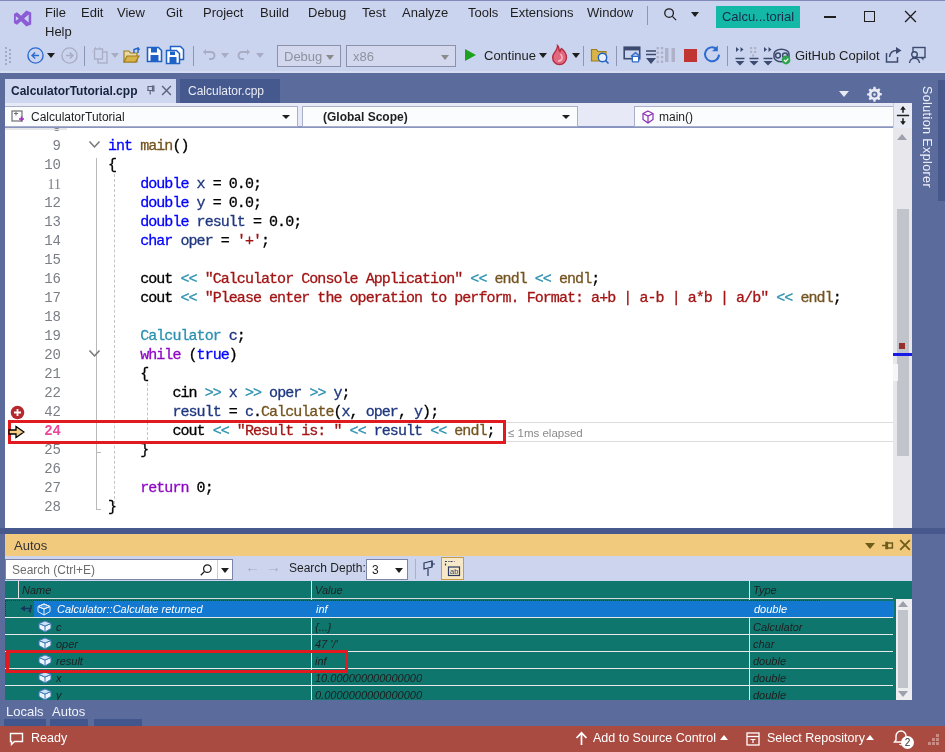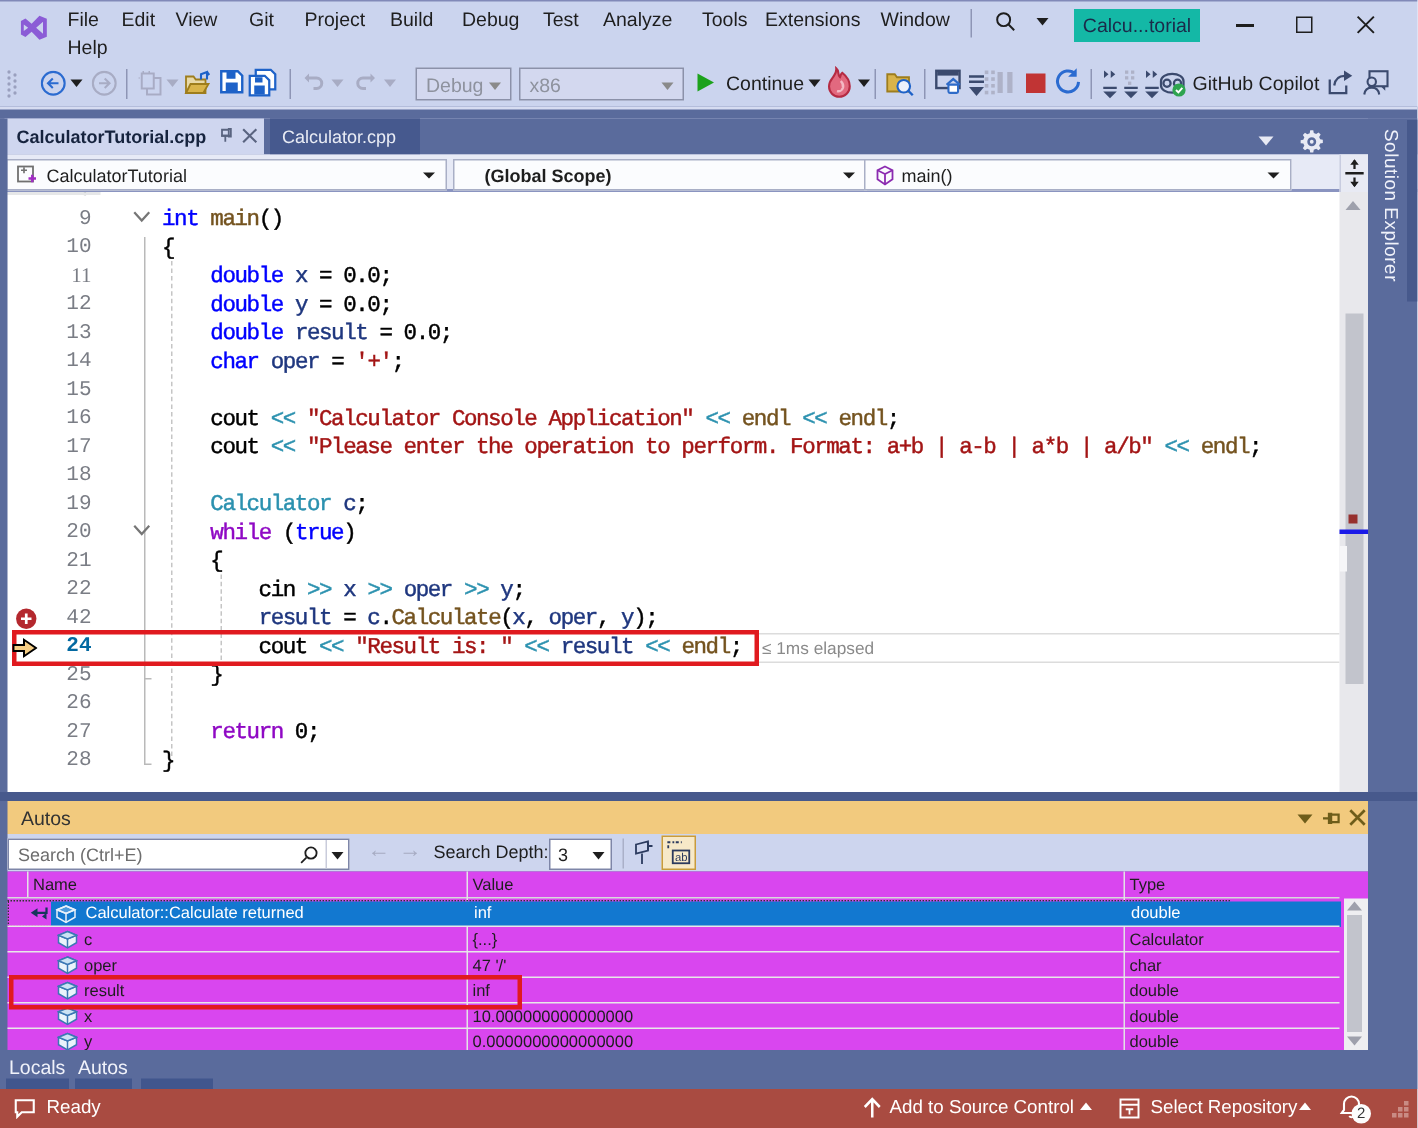--- a/index.html
+++ b/index.html
@@ -28,21 +28,21 @@
 #gutter{left:5px;top:130px;width:62px;height:398px;background:#E6E7E8;}
 #rightstrip{left:912px;top:79px;width:33px;height:449px;background:#5A6B9C;}
 #scrolltrack{left:893px;top:130px;width:19px;height:398px;background:#E8E8EC;}
 .codeline{position:absolute;transform:translateY(1px);left:108px;height:19px;line-height:19px;font-family:"Liberation Mono",monospace;font-size:15px;letter-spacing:-0.95px;white-space:pre;color:#000;-webkit-text-stroke:0.3px;}
 .lnum{position:absolute;transform:translateY(1px);left:30px;width:31px;height:19px;line-height:19px;text-align:right;font-family:"Liberation Mono",monospace;font-size:14px;color:#7A7D85;}
 .kw{color:#0000FF;}.fn{color:#74531F;}.ctl{color:#8F08C4;}.str{color:#A31515;}.cls{color:#2B91AF;}.op{color:#2B91AF;}.lv{color:#1F377F;}
 
 #band2{left:0;top:528px;width:945px;height:6px;background:#47598C;}
 #autoshdr{left:5px;top:534px;width:907px;height:22px;background:#F2CA7E;}
 #searchrow{left:5px;top:556px;width:907px;height:25px;background:#CDD5EE;}
-#tablearea{left:5px;top:581px;width:907px;height:119px;background:#d946ef;}
+#tablearea{left:5px;top:581px;width:907px;height:119px;background:#0f766e;font-style:italic;}
 #bottomstrip{left:0;top:700px;width:945px;height:26px;background:#5A6B9C;}
 #statusbar{left:0;top:726px;width:945px;height:26px;background:#A94B41;color:#fff;font-size:12.5px;}
 .row{position:absolute;left:0;width:815px;height:17px;font-size:11px;color:#1e1e1e;}
 .gridline{position:absolute;left:0;width:888px;height:1px;background:#E8E8E8;}
 </style></head>
 <body>
 <div class="abs" id="titlebar">
   <svg class="abs" style="left:13px;top:8px;" width="19" height="19" viewBox="0 0 24 24">
       <path fill-rule="evenodd" fill="#8B5CD6" d="M5 4.2L10.2 8.6L10.2 15.4L5 19.8L1.2 17.6V6.4zM3.6 9.3L7.3 12L3.6 14.7zM10.2 8.6L16.8 1.8L23 4.4V19.6L16.8 22.2L10.2 15.4zM19.8 7L14 12L19.8 17z"></path>
     </svg>
@@ -255,21 +255,21 @@
         <path d="M3 3.5h4M5 1.5v4" stroke="#707070" stroke-width="1.1"></path>
         <path d="M8 9h5M10.5 6.5v5" stroke="#A12BC4" stroke-width="1.6"></path>
       </svg>
     <span style="position:absolute;left:26px;top:3px;">CalculatorTutorial</span>
       <span class="navcaret"></span>
   </div>
   <div class="navcombo" style="left:302px;width:276px;font-weight:bold;">
     <span style="position:absolute;left:20px;top:3px;">(Global Scope)</span>
       <span class="navcaret"></span>
   </div>
-  <div class="navcombo" style="left:576px;width:285px;">
+  <div class="navcombo" style="left:634px;width:285px;">
     <svg style="position:absolute;left:6px;top:3px;" width="14" height="14" viewBox="0 0 14 14">
         <path d="M7 1l5 2.5v6L7 13 2 9.5v-6z" fill="none" stroke="#8B2BB0" stroke-width="1.2"></path>
         <path d="M2 3.5L7 6l5-2.5M7 6v7" fill="none" stroke="#8B2BB0" stroke-width="1.2"></path>
       </svg>
     <span style="position:absolute;left:24px;top:3px;">main()</span>
       <span class="navcaret"></span>
   </div>
   <div class="abs" style="left:893px;top:0;width:19px;height:25px;background:#E8EAF4;border-left:1px solid #C8CCE0;">
     <svg style="position:absolute;left:1px;top:3px;" width="16" height="19" viewBox="0 0 17 20">
         <path d="M2 10h13" stroke="#1e1e1e" stroke-width="1.6"></path>
@@ -300,21 +300,21 @@
     <div class="lnum" style="top:101px;">14</div>
   <div class="lnum" style="top:120px;">15</div>
     <div class="lnum" style="top:139px;">16</div>
   <div class="lnum" style="top:158px;">17</div>
     <div class="lnum" style="top:177px;">18</div>
   <div class="lnum" style="top:196px;">19</div>
     <div class="lnum" style="top:215px;">20</div>
   <div class="lnum" style="top:234px;">21</div>
     <div class="lnum" style="top:253px;">22</div>
   <div class="lnum" style="top:272px;">42</div>
-    <div class="lnum" style="top:291px;color:#0369a1;font-weight:bold;">24</div>
+    <div class="lnum" style="top:291px;color:#ec4899;font-weight:bold;">24</div>
   <div class="lnum" style="top:310px;">25</div>
     <div class="lnum" style="top:329px;">26</div>
   <div class="lnum" style="top:348px;">27</div>
     <div class="lnum" style="top:367px;">28</div>
   <svg class="abs" style="left:88px;top:10px;" width="13" height="9" viewBox="0 0 13 9">
       <path d="M1.5 1.5L6.5 7l5-5.5" stroke="#767676" stroke-width="1.5" fill="none"></path>
     </svg>
   <svg class="abs" style="left:88px;top:219px;" width="13" height="9" viewBox="0 0 13 9">
       <path d="M1.5 1.5L6.5 7l5-5.5" stroke="#767676" stroke-width="1.5" fill="none"></path>
     </svg>

